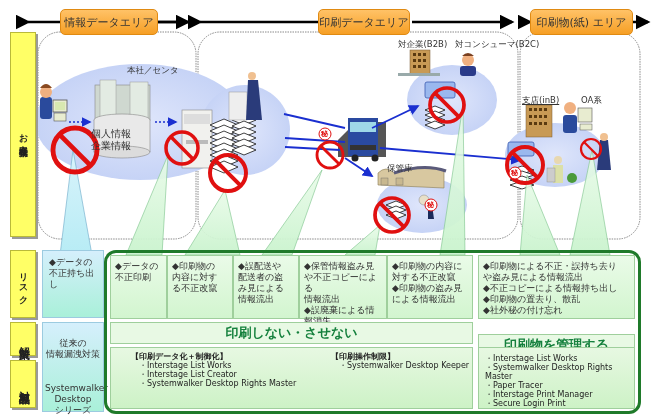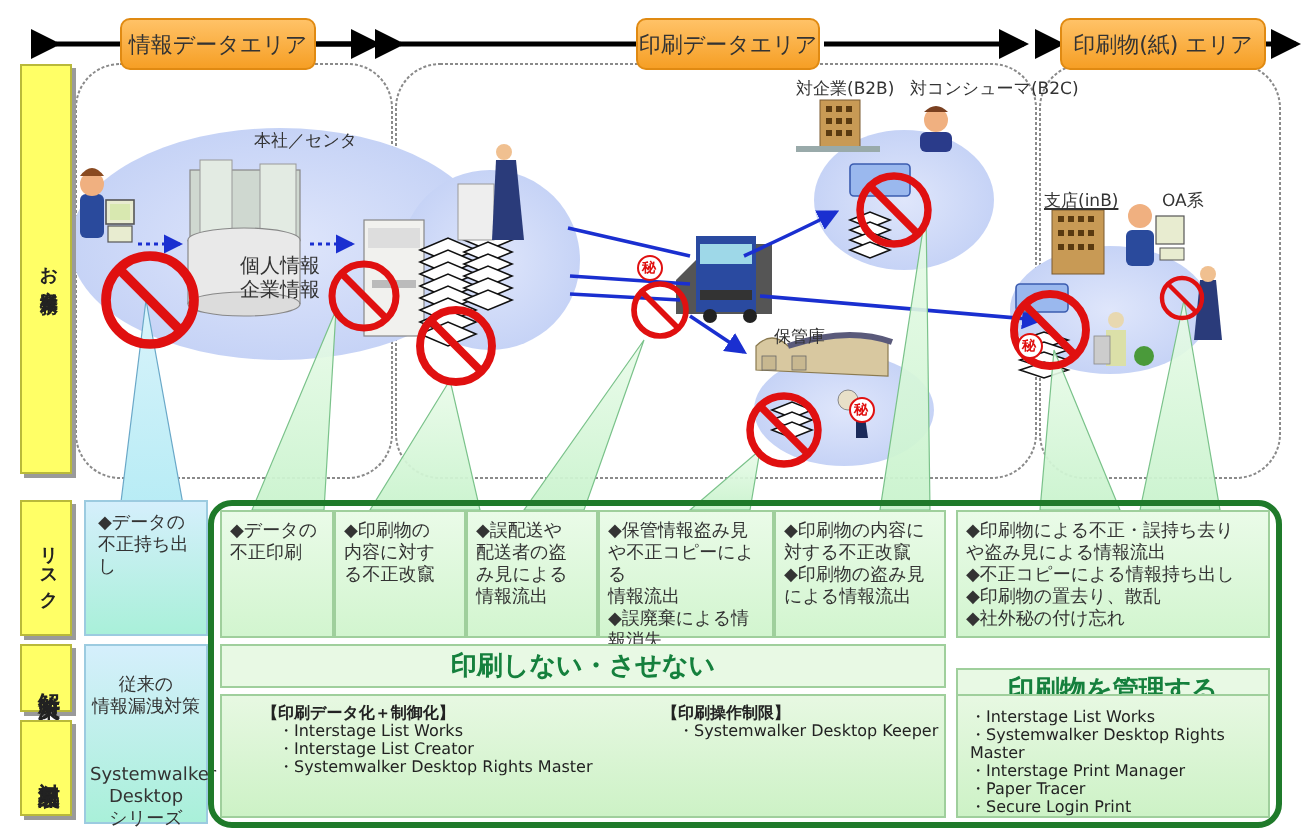--- a/index.html
+++ b/index.html
@@ -294,21 +294,21 @@
     <span>情報データエリア</span>
   </div>
 <div class="area-tab" style="left:318px;width:92px;">
     <span>印刷データエリア</span>
   </div>
 <div class="area-tab" style="left:530px;width:103px;">
     <span>印刷物(紙) エリア</span>
   </div>
 
 <div class="caption" style="left:127px;top:65px;">本社／センタ</div>
-<div class="caption" style="left:120px;top:128px;text-align:left;white-space:pre-line;font-size:10px;line-height:12px;">個人情報
+<div class="caption" style="left:91px;top:128px;text-align:left;white-space:pre-line;font-size:10px;line-height:12px;">個人情報
 企業情報</div>
 <div class="caption" style="left:398px;top:39px;">対企業(B2B)</div>
 <div class="caption" style="left:455px;top:39px;">対コンシューマ(B2C)</div>
 <div class="caption" style="left:387px;top:163px;">保管庫</div>
 <div class="caption" style="left:522px;top:95px;text-decoration:underline;">支店(inB)</div>
 <div class="caption" style="left:581px;top:95px;">OA系</div>
 <div class="caption" style="left:321px;top:129px;color:#e01010;font-size:7px;font-weight:bold;">秘</div>
 <div class="caption" style="left:427px;top:200px;color:#e01010;font-size:7px;font-weight:bold;">秘</div>
 <div class="caption" style="left:511px;top:168px;color:#e01010;font-size:7px;font-weight:bold;">秘</div>
 
@@ -373,16 +373,16 @@
     <div class="it">・Systemwalker Desktop Rights Master</div>
   </div>
   <div style="position:absolute;left:220px;top:4px;">
     <div class="hd">【印刷操作制限】</div>
     <div class="it">・Systemwalker Desktop Keeper</div>
   </div>
 </div>
 <div class="prod-box" style="left:478px;width:157px;padding-top:6px;">
   <div>・Interstage List Works</div>
   <div>・Systemwalker Desktop Rights Master</div>
+  <div>・Paper Tracer</div>
   <div>・Interstage Print Manager</div>
-  <div>・Paper Tracer</div>
   <div>・Secure Login Print</div>
 </div>
 
 </body></html>

